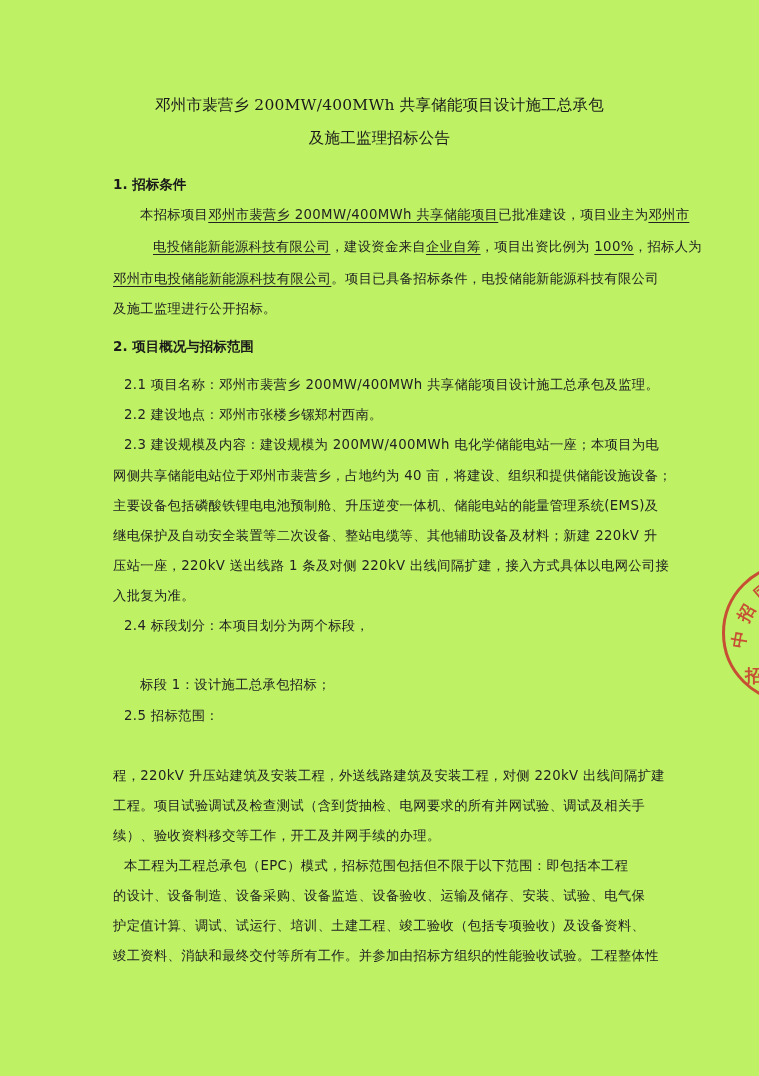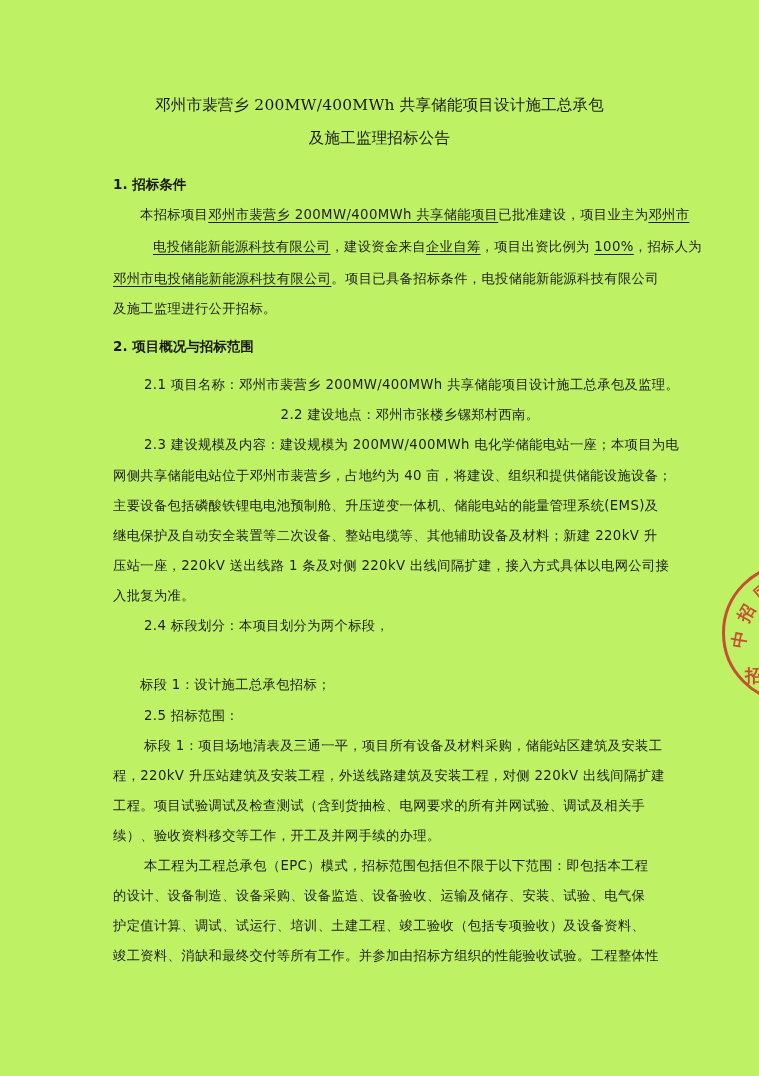--- a/index.html
+++ b/index.html
@@ -44,21 +44,21 @@
     .line {
       position: absolute;
       left: 113px;
       width: 532px;
       font-size: 13.3px;
       white-space: nowrap;
       font-family: "DejaVu Sans", sans-serif;
       color: #222;
       letter-spacing: 0.35px;
     }
-    .indent { left: 144px; }
+    .indent { left: 124px; }
     .u {
       text-decoration: underline;
       text-underline-offset: 3px;
       text-decoration-thickness: 1px;
     }
     .stamp {
       position: absolute;
       left: 722px;
       top: 563px;
       width: 140px;
@@ -95,34 +95,33 @@
   <div class="line" style="top:270px;">
     <span class="u">邓州市电投储能新能源科技有限公司</span><span>。项目已具备招标条件，电投储能新能源科技有限公司</span>
   </div>
   <div class="line" style="top:300px;">
     <span>及施工监理进行公开招标。</span>
   </div>
 
   <div class="heading" style="top:338px;">2. 项目概况与招标范围</div>
 
   <div class="line indent" style="top:376px;">2.1  项目名称：邓州市裴营乡 200MW/400MWh 共享储能项目设计施工总承包及监理。</div>
-  <div class="line indent" style="top:406px;text-align:center;">2.2  建设地点：邓州市张楼乡镙郑村西南。</div>
+  <div class="line indent" style="top:406px;">2.2  建设地点：邓州市张楼乡镙郑村西南。</div>
 
   <div class="line indent" style="top:436px;">2.3  建设规模及内容：建设规模为 200MW/400MWh 电化学储能电站一座；本项目为电</div>
   <div class="line" style="top:467px;">网侧共享储能电站位于邓州市裴营乡，占地约为 40 亩，将建设、组织和提供储能设施设备；</div>
   <div class="line" style="top:497px;">主要设备包括磷酸铁锂电电池预制舱、升压逆变一体机、储能电站的能量管理系统(EMS)及</div>
   <div class="line" style="top:527px;">继电保护及自动安全装置等二次设备、整站电缆等、其他辅助设备及材料；新建 220kV 升</div>
   <div class="line" style="top:557px;">压站一座，220kV 送出线路 1 条及对侧 220kV 出线间隔扩建，接入方式具体以电网公司接</div>
   <div class="line" style="top:587px;">入批复为准。</div>
 
   <div class="line indent" style="top:617px;">2.4  标段划分：本项目划分为两个标段，</div>
   <div class="line" style="top:676px; left:140px;">标段 1：设计施工总承包招标；</div>
   <div class="line indent" style="top:707px;">2.5  招标范围：</div>
 
-  <div class="line indent" style="top:737px;">标段 1：项目场地清表及三通一平，项目所有设备及材料采购，储能站区建筑及安装工</div>
   <div class="line" style="top:767px;text-align:right;">程，220kV 升压站建筑及安装工程，外送线路建筑及安装工程，对侧 220kV 出线间隔扩建</div>
   <div class="line" style="top:797px;">工程。项目试验调试及检查测试（含到货抽检、电网要求的所有并网试验、调试及相关手</div>
   <div class="line" style="top:827px;">续）、验收资料移交等工作，开工及并网手续的办理。</div>
 
   <div class="line indent" style="top:857px;">本工程为工程总承包（EPC）模式，招标范围包括但不限于以下范围：即包括本工程</div>
   <div class="line" style="top:887px;">的设计、设备制造、设备采购、设备监造、设备验收、运输及储存、安装、试验、电气保</div>
   <div class="line" style="top:917px;">护定值计算、调试、试运行、培训、土建工程、竣工验收（包括专项验收）及设备资料、</div>
   <div class="line" style="top:947px;">竣工资料、消缺和最终交付等所有工作。并参加由招标方组织的性能验收试验。工程整体性</div>
 
   <div class="stamp">

